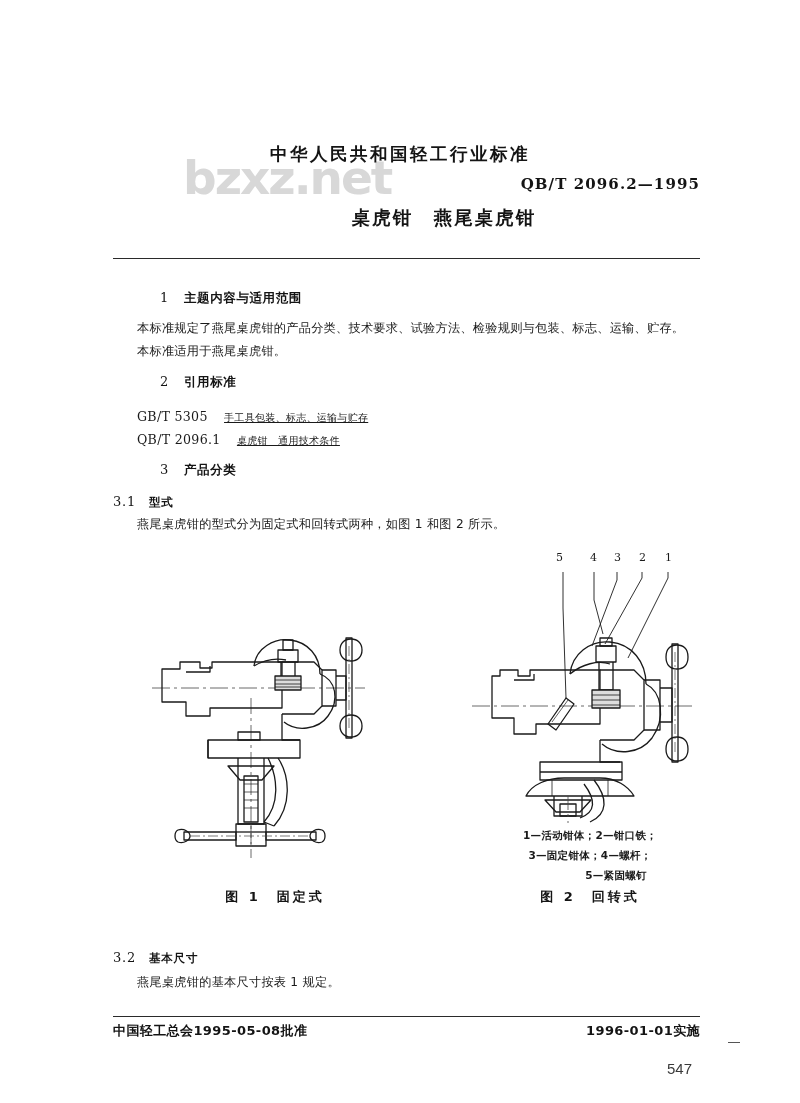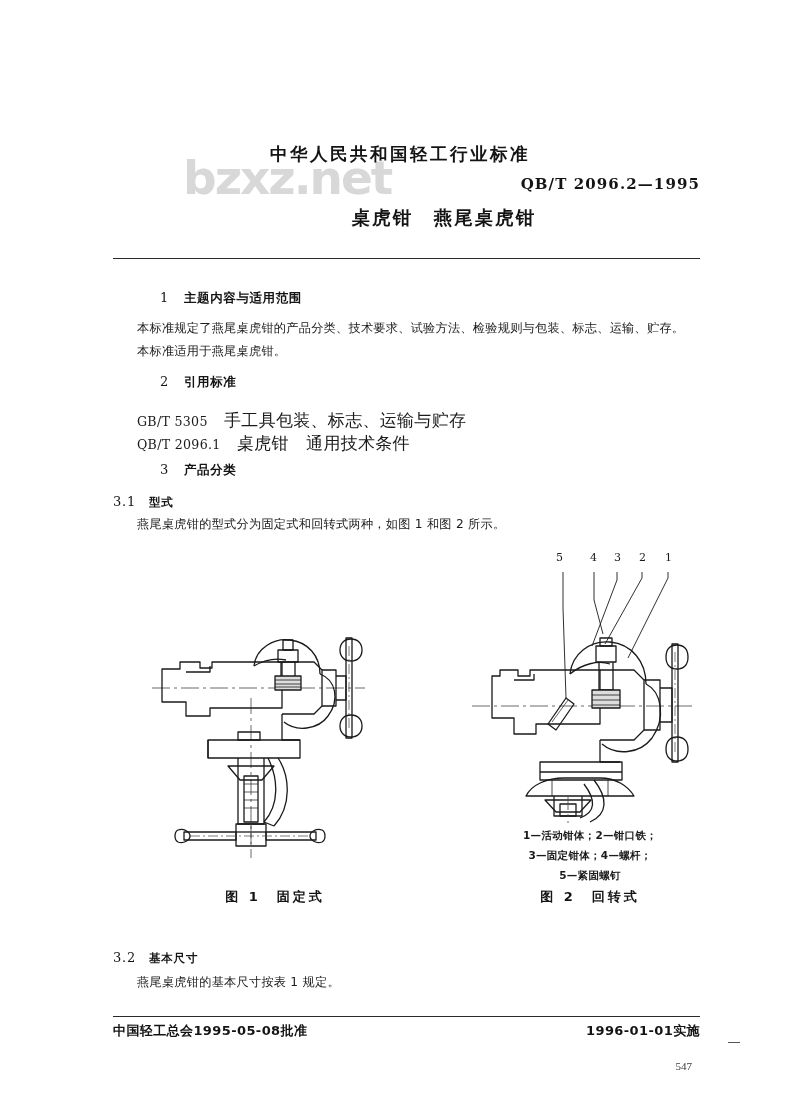--- a/index.html
+++ b/index.html
@@ -126,21 +126,22 @@
     position: absolute;
     left: 137px;
     font-family: "DejaVu Serif", serif;
     font-size: 12.6px;
     letter-spacing: 0.3px;
     color: #1a1a1a;
     white-space: nowrap;
   }
   .p-ref .cjk {
     font-family: "DejaVu Sans", sans-serif;
-    font-size: 17px;
+    font-size: 10px;
+    text-decoration: underline;
   }
 
   
   .fig-caption {
     position: absolute;
     font-family: "DejaVu Sans", sans-serif;
     font-size: 13px;
     font-weight: bold;
     letter-spacing: 3px;
     color: #141414;
@@ -188,22 +189,22 @@
     font-family: "DejaVu Sans", sans-serif;
     font-size: 13px;
     font-weight: bold;
     letter-spacing: 0.4px;
     color: #141414;
     white-space: nowrap;
   }
   .page-number {
     position: absolute;
     right: 108px; top: 1060px;
-    font-family: Liberation Serif, serif;
-    font-size: 11px;
+    font-family: Liberation Sans, sans-serif;
+    font-size: 15px;
     color: #3a3a3a;
   }
   .corner-tick {
     position: absolute;
     right: 60px; top: 1042px;
     width: 12px;
     border-top: 1.4px solid #555;
   }
 
   svg { display: block; }
@@ -359,21 +360,21 @@
   </div>
 
   <div class="callout layer" style="left:556px; top:551px;">5</div>
   <div class="callout layer" style="left:590px; top:551px;">4</div>
   <div class="callout layer" style="left:614px; top:551px;">3</div>
   <div class="callout layer" style="left:639px; top:551px;">2</div>
   <div class="callout layer" style="left:665px; top:551px;">1</div>
 
   <div class="fig-legend layer" style="left:470px; top:829px; width:240px;">1—活动钳体；2—钳口铁；</div>
   <div class="fig-legend layer" style="left:470px; top:849px; width:240px;">3—固定钳体；4—螺杆；</div>
-  <div class="fig-legend layer" style="left:470px; top:869px; width:240px;">5—紧固螺钉</div>
+  <div class="fig-legend layer" style="left:496px; top:869px; width:240px;">5—紧固螺钉</div>
   <div class="fig-caption layer" style="left:470px; top:888px; width:240px;">图 2　回转式</div>
 
   <div class="h-sub layer" style="top:950px;">
     <span class="num">3.2</span><span>基本尺寸</span>
   </div>
   <div class="p-body layer" style="top:974px;">燕尾桌虎钳的基本尺寸按表 1 规定。</div>
 
   <div class="rule-bottom"></div>
   <div class="footer-left layer">中国轻工总会1995-05-08批准</div>
   <div class="footer-right layer">1996-01-01实施</div>

